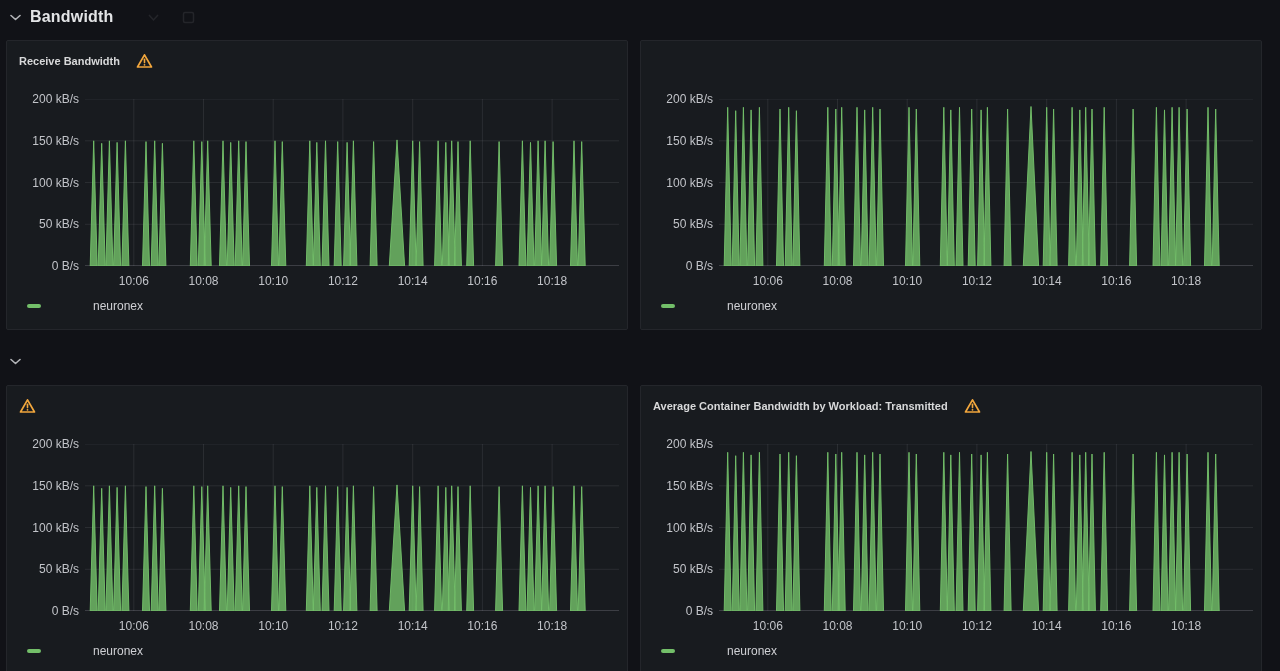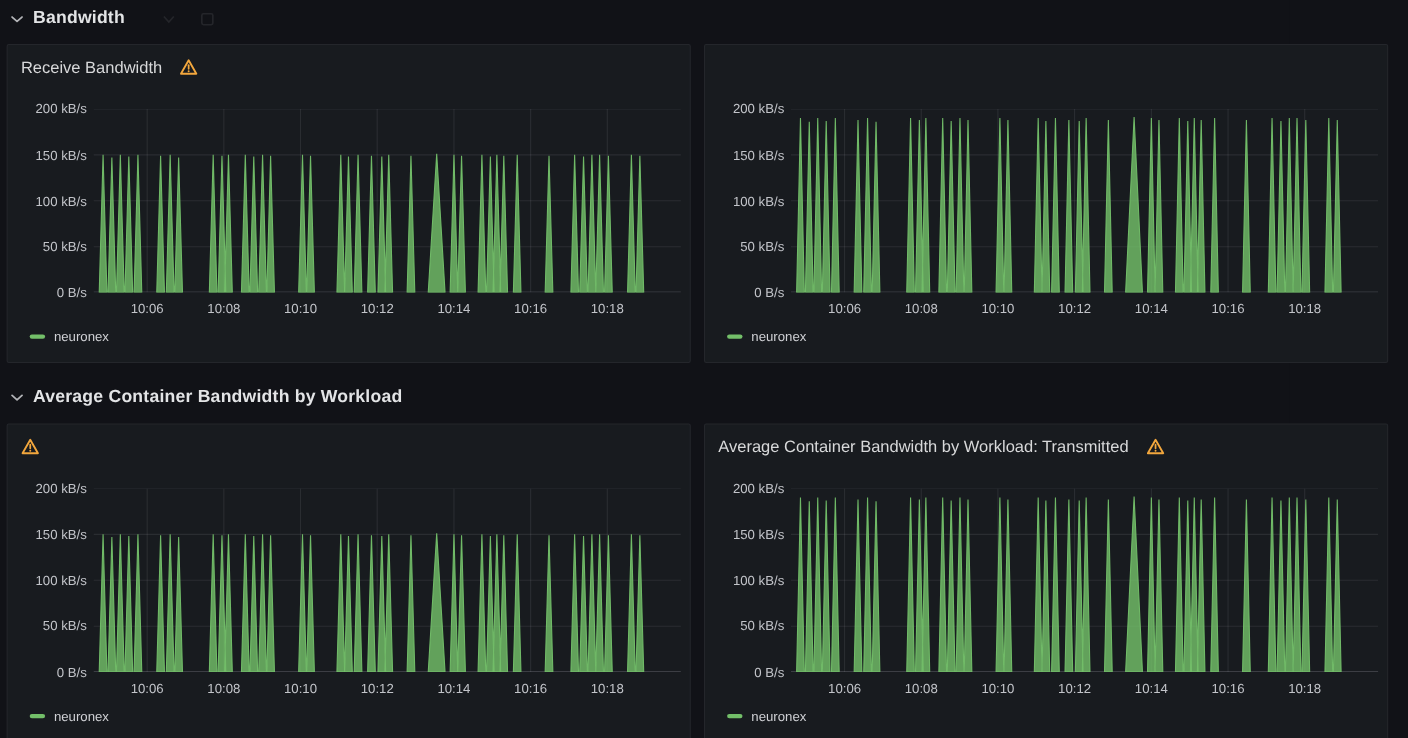--- a/index.html
+++ b/index.html
@@ -20,39 +20,39 @@
   
   .row { position:absolute; left:6px; display:grid;
          grid-template-columns:622px 622px; column-gap:12px; }
   #row1 { top:40px; }
   #row2 { top:385px; }
 
   .panel { position:relative; width:622px; height:290px; background:#181B1F;
            border:1px solid #24262B; border-radius:2px; }
   .panel-header { position:absolute; top:9px; left:12px; height:22px;
                   display:flex; align-items:center; gap:16px; cursor:pointer; }
-  .panel-title { font-size:15px; font-weight:normal; color:#D8D9DA; white-space:nowrap; }
+  .panel-title { font-size:11px; font-weight:bold; color:#D8D9DA; white-space:nowrap; }
   .warn-icon { display:flex; align-items:center; }
 
   .chart { position:absolute; inset:0; }
   .ylabels { position:absolute; left:0; top:0; width:72px; height:100%; }
   .ytick { position:absolute; left:0; width:72px; text-align:right; font-size:12px;
            color:#C2C4C9; line-height:16px; white-space:nowrap; }
   .plot { position:absolute; left:78px; top:58px; width:534px; height:167px; }
   .plot svg { display:block; width:534px; height:167px; }
   .xlabels { position:absolute; left:78px; top:233px; width:534px; height:16px; }
   .xtick { position:absolute; top:0; transform:translateX(-50%); font-size:12px;
            color:#C2C4C9; white-space:nowrap; }
   .grid { stroke:rgba(204,204,220,0.10); stroke-width:1; }
   .axisline { stroke:rgba(204,204,220,0.20); stroke-width:1; }
 
   .legend { position:absolute; left:20px; top:258px; display:flex; align-items:center;
             gap:8px; cursor:pointer; }
   .legend-marker { width:14px; height:4px; border-radius:2px; }
-  .legend-label { font-size:12px; color:#CFD0D4; }
+  .legend-label { font-size:12px; color:#CFD0D4;margin-left:44px; }
 </style>
 </head>
 <body>
 
 <div class="page">
 
   <div class="section-header" id="sec1">
     <span class="chevron">
       <svg width="11" height="7" viewBox="0 0 11 7">
           <polyline points="1,1.5 5.5,5.5 10,1.5" fill="none" stroke="#D0D1D5" stroke-width="1.6" stroke-linecap="round" stroke-linejoin="round"></polyline>
@@ -165,21 +165,20 @@
       </div>
     </div>
   </div>
 
   <div class="section-header" id="sec2">
     <span class="chevron">
       <svg width="11" height="7" viewBox="0 0 11 7">
           <polyline points="1,1.5 5.5,5.5 10,1.5" fill="none" stroke="#D0D1D5" stroke-width="1.6" stroke-linecap="round" stroke-linejoin="round"></polyline>
         </svg>
     </span>
-    <span class="section-title">Average Container Bandwidth by Workload</span>
   </div>
 
   <div class="row" id="row2">
 
     <div class="panel">
       <div class="panel-header">
         <span class="warn-icon">
           <svg width="17" height="16" viewBox="0 0 17 16">
               <path d="M8.5 1.8 L15.5 14 H1.5 Z" fill="none" stroke="#F2A73D" stroke-width="1.7" stroke-linejoin="round"></path>
               <line x1="8.5" y1="6.3" x2="8.5" y2="9.6" stroke="#F2A73D" stroke-width="1.6" stroke-linecap="round"></line>

